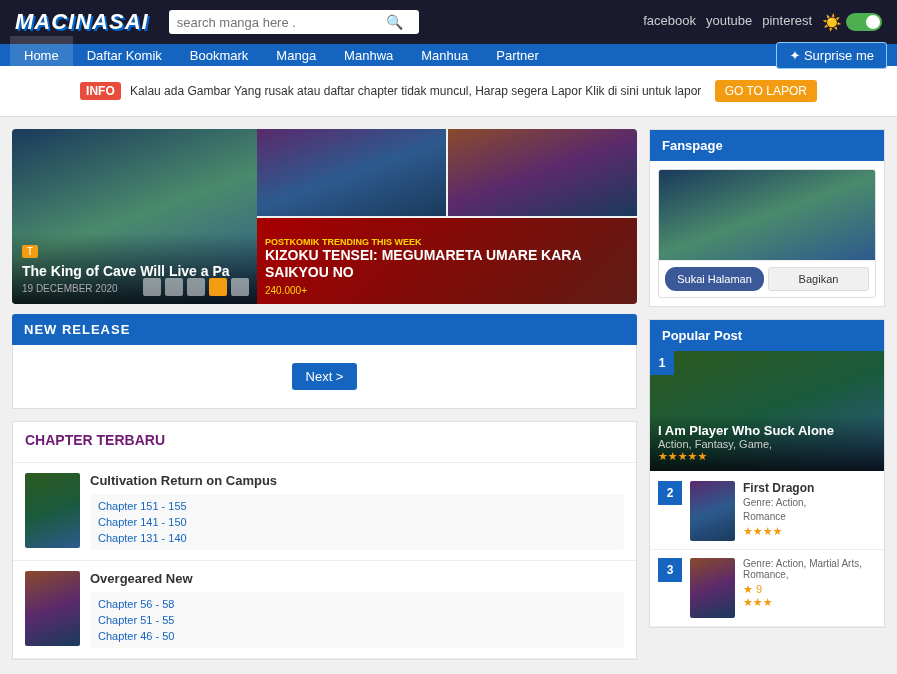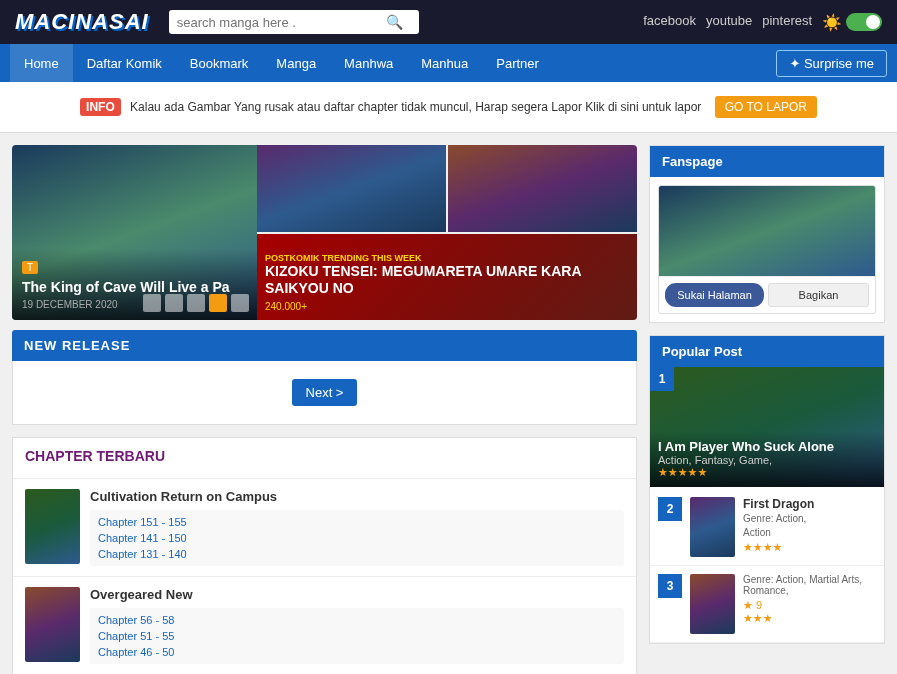--- a/index.html
+++ b/index.html
@@ -12,21 +12,21 @@
     .search-box input { border: none; outline: none; font-size: 13px; color: #999; width: 210px; }
     .search-icon { color: #999; font-size: 14px; }
     .header-links { margin-left: auto; display: flex; gap: 10px; }
     .header-links a { color: #ccc; text-decoration: none; font-size: 13px; }
     .theme-toggle { display: flex; align-items: center; gap: 4px; }
     .theme-icon { color: #f0c040; font-size: 16px; }
     .toggle-switch { width: 36px; height: 18px; background: #4CAF50; border-radius: 9px; position: relative; cursor: pointer; }
     .toggle-switch::after { content: ''; position: absolute; width: 14px; height: 14px; background: #fff; border-radius: 50%; top: 2px; right: 2px; }
 
     
-    .nav { background: #1565c0; display: flex; align-items: center; height: 38px; padding: 0 10px; }
+    .nav { background: #1565c0; display: flex; align-items: center; height: 22px; padding: 0 10px; }
     .nav a { color: #fff; text-decoration: none; font-size: 13px; padding: 0 14px; height: 38px; display: flex; align-items: center; }
     .nav a:hover, .nav a.active { background: rgba(255,255,255,0.15); }
     .nav-right { margin-left: auto; }
     .surprise-btn { background: #1565c0; border: 1px solid #90caf9; color: #fff; border-radius: 3px; padding: 5px 12px; cursor: pointer; font-size: 13px; display: flex; align-items: center; gap: 4px; }
 
     
     .info-bar { background: #fff; text-align: center; padding: 18px; font-size: 12px; border-bottom: 1px solid #ddd; }
     .info-badge { background: #e74c3c; color: #fff; padding: 2px 6px; border-radius: 3px; font-weight: bold; margin-right: 6px; }
     .lapor-btn { background: #f39c12; color: #fff; padding: 4px 10px; border-radius: 3px; font-size: 12px; text-decoration: none; margin-left: 10px; }
 
@@ -247,21 +247,21 @@
           </div>
         </div>
       </div>
 
       <div class="popular-item">
         <div class="popular-rank">2</div>
         <div class="popular-thumb manga-cover-2"></div>
         <div class="popular-info">
           <div class="popular-title">First Dragon</div>
           <div class="popular-genre">Genre: Action,</div>
-          <div class="popular-genre">Action</div>
+          <div class="popular-genre">Romance</div>
           <div class="stars-row">★★★★</div>
         </div>
       </div>
 
       <div class="popular-item">
         <div class="popular-rank">3</div>
         <div class="popular-thumb manga-cover-3"></div>
         <div class="popular-info">
           <div class="popular-genre">Genre: Action, Martial Arts, Romance,</div>
           <div class="stars-row">

